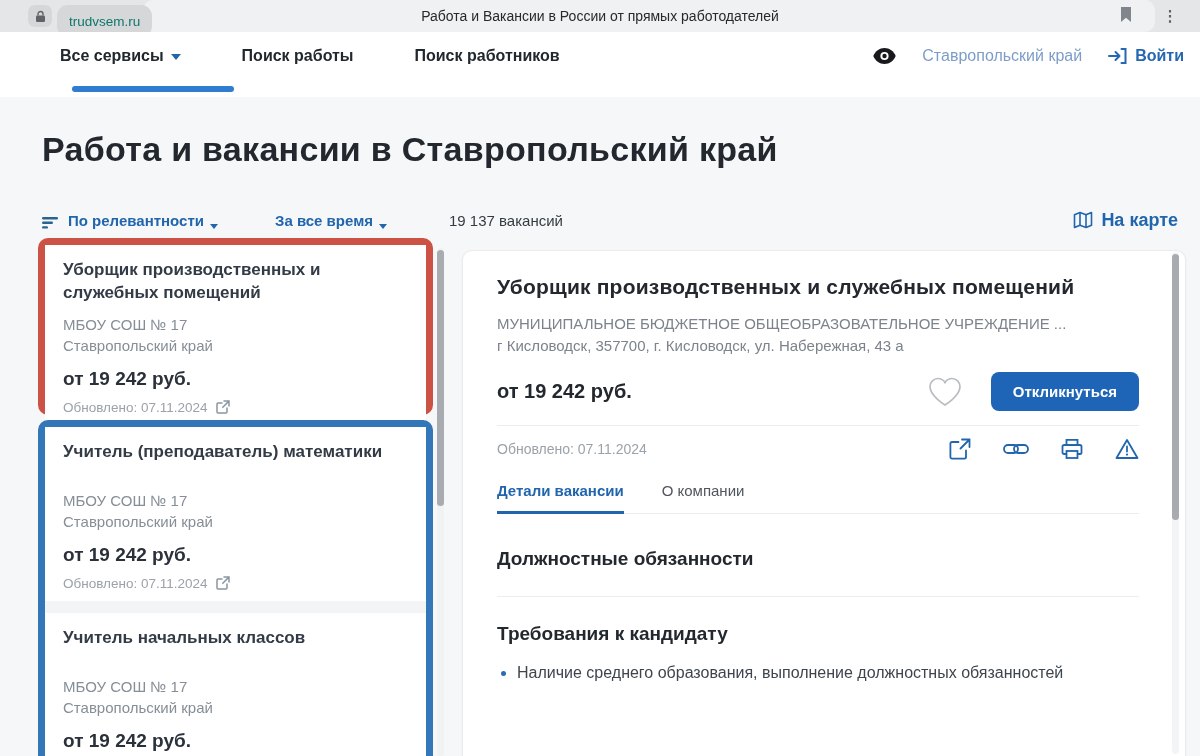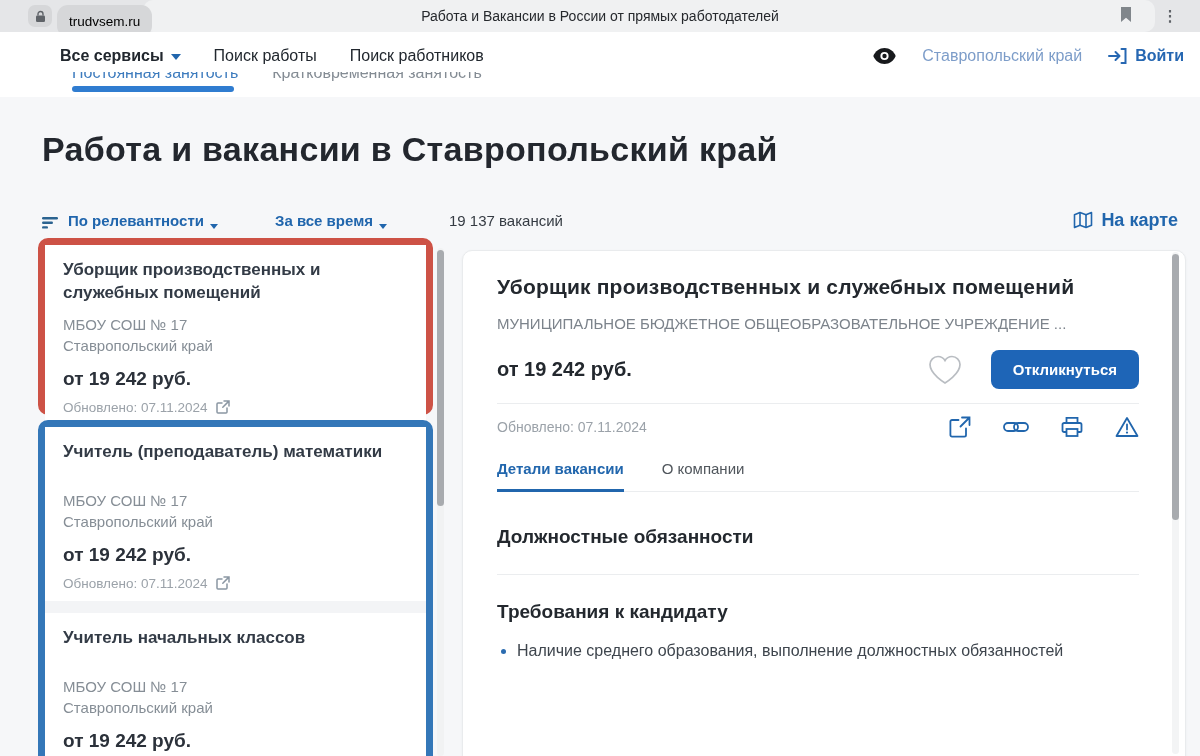--- a/index.html
+++ b/index.html
@@ -3,30 +3,30 @@
 <meta charset="utf-8">
 <style>
   * { margin:0; padding:0; box-sizing:border-box; }
   html,body { width:1200px; height:756px; overflow:hidden; }
   body { position:relative; font-family:"Liberation Sans", sans-serif; background:#ffffff; }
 
   
   .browser-bar { position:absolute; left:0; top:0; width:1200px; height:32px; background:#e5e6e8; }
   .browser-tab { position:absolute; left:143px; top:0; width:1012px; height:32px; background:#f0f1f2; border-radius:10px; }
   .lock-chip { position:absolute; left:28px; top:5px; width:24px; height:22px; background:#d6d7d9; border-radius:7px; display:flex; align-items:center; justify-content:center; }
-  .domain-pill { position:absolute; left:57px; top:5px; height:22px; background:#d6d7d9; border-radius:11px; padding:16px 12px; display:flex; align-items:center; font-size:13.5px; color:#000000; }
+  .domain-pill { position:absolute; left:57px; top:5px; height:22px; background:#d6d7d9; border-radius:11px; padding:16px 12px; display:flex; align-items:center; font-size:13.5px; color:#0f766e; }
   .browser-title { position:absolute; left:0; top:0; width:100%; height:32px; display:flex; align-items:center; justify-content:center; font-size:14px; color:#26292d; }
   .bookmark-btn { position:absolute; left:1118px; top:6px; width:20px; height:20px; }
   .dots-btn { position:absolute; left:1160px; top:4px; width:20px; height:24px; display:flex; align-items:center; justify-content:center; color:#5f6368; font-size:15px; letter-spacing:0; font-weight:700; }
 
   
   .site-header { position:absolute; left:12px; top:32px; width:1200px; height:80px; background:#ffffff; border-bottom:4px solid #1d4ed8; }
   .nav-row { position:absolute; left:48px; top:8px; right:28px; height:32px; display:flex; align-items:center; }
   .nav-item { font-size:16px; color:#21272e; font-weight:700; margin-right:33px; display:flex; align-items:center; cursor:pointer; }
-  .nav-item.plain { font-weight:400; }
+  .nav-item.plain { font-weight:700;margin-left:28px; }
   .caret { width:0; height:0; border-left:5px solid transparent; border-right:5px solid transparent; border-top:6px solid #2166ad; margin-left:7px; margin-top:2px; }
   .nav-right { margin-left:auto; display:flex; align-items:center; gap:26px; }
   .region-link { font-size:16px; color:#7d9dc9; cursor:pointer; }
   .login { display:flex; align-items:center; gap:8px; font-size:16px; font-weight:700; color:#2667b2; cursor:pointer; }
 
   
   .emp-tabs-clip { position:absolute; left:60px; top:40px; height:20px; overflow:hidden; display:flex; gap:34px; }
   .emp-tab-inner { font-size:16px; line-height:20px; margin-top:-9px; white-space:nowrap; }
   .emp-tab-inner.active { color:#3e7cbe; }
   .emp-tab-inner.idle { color:#848c94; }
@@ -138,24 +138,20 @@
         <span>
           <svg width="19" height="18" viewBox="0 0 19 18">
               <path d="M1 9h10M7.5 5l4 4-4 4" fill="none" stroke="#2667b2" stroke-width="2" stroke-linecap="round" stroke-linejoin="round"></path>
               <path d="M13.5 2h4v14h-4" fill="none" stroke="#2667b2" stroke-width="2" stroke-linecap="round"></path>
             </svg>
         </span>
         <span>Войти</span>
       </span>
     </div>
   </div>
-  <div class="emp-tabs-clip">
-    <span class="emp-tab-inner active">Постоянная занятость</span>
-    <span class="emp-tab-inner idle">Кратковременная занятость</span>
-  </div>
   <div class="emp-underline"></div>
 </div>
 
 <div class="page-bg"></div>
 
 <h1 class="page-heading">Работа и вакансии в Ставропольский край</h1>
 
 <div class="filter-row">
   <div class="sort-ctl">
     <span class="sort-icon">
@@ -234,20 +230,21 @@
   </div>
 </div>
 
 <div class="list-scrollbar">
     <div class="thumb"></div>
   </div>
 
 <div class="detail-panel">
   <div class="detail-title">Уборщик производственных и служебных помещений</div>
   <div class="detail-company">МУНИЦИПАЛЬНОЕ БЮДЖЕТНОЕ ОБЩЕОБРАЗОВАТЕЛЬНОЕ УЧРЕЖДЕНИЕ ...</div>
+  <div class="detail-address">г Кисловодск, 357700, г. Кисловодск, ул. Набережная, 43 а</div>
 
   <div class="salary-row">
     <div class="detail-salary">от 19 242 руб.</div>
     <span class="fav-btn">
       <svg width="36" height="32" viewBox="0 0 36 32">
           <path d="M18 29S3 20.3 3 10.6C3 5.9 6.7 2.5 11 2.5c3 0 5.6 1.6 7 4.1 1.4-2.5 4-4.1 7-4.1 4.3 0 8 3.4 8 8.1C33 20.3 18 29 18 29z" fill="none" stroke="#b9bdc2" stroke-width="1.7"></path>
         </svg>
     </span>
     <button class="apply-btn" style="background: rgb(30, 101, 183);">Откликнуться</button>
   </div>

